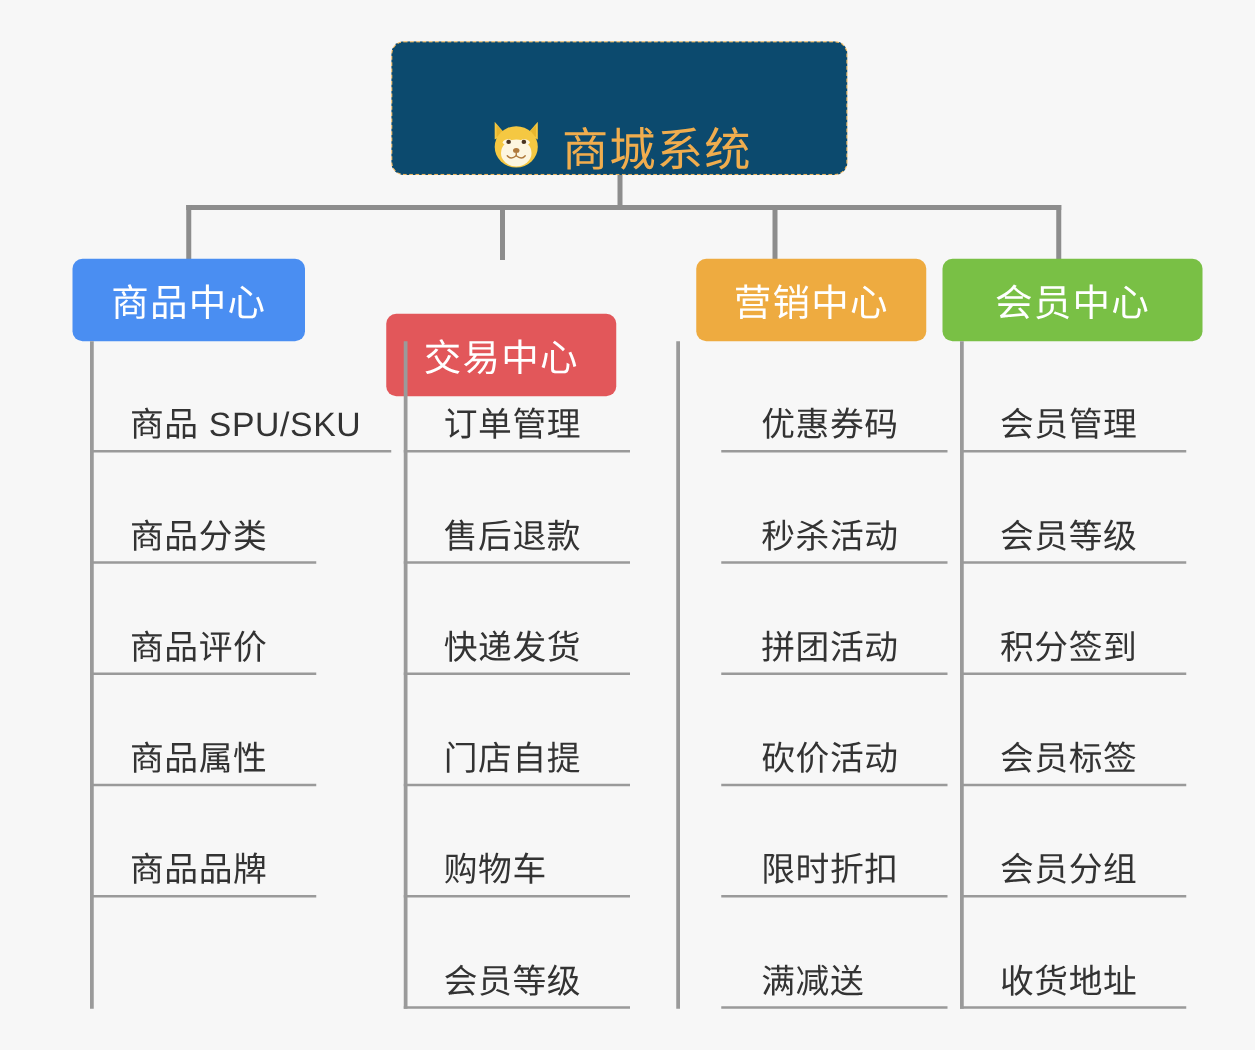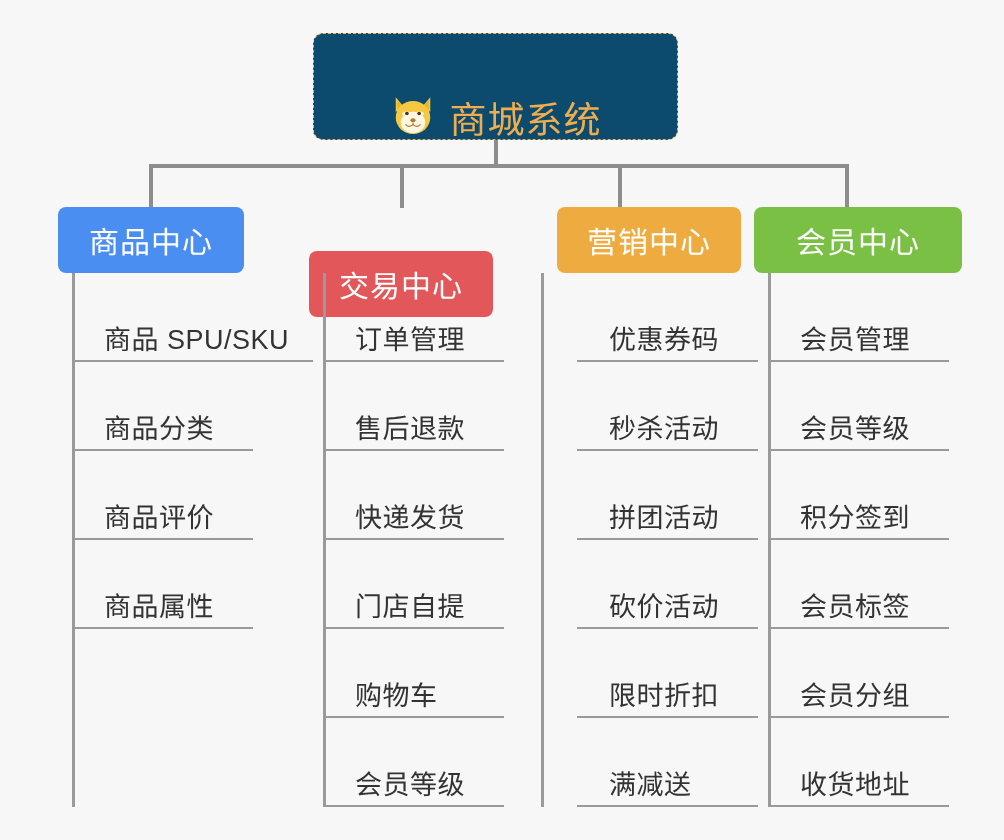--- a/index.html
+++ b/index.html
@@ -204,20 +204,25 @@
     <li class="leaf">
         <div class="leaf-inner">
           <span class="leaf-label">商品评价</span>
         </div>
       </li>
     <li class="leaf">
         <div class="leaf-inner">
           <span class="leaf-label">商品属性</span>
         </div>
       </li>
+    <li class="leaf">
+        <div class="leaf-inner">
+          <span class="leaf-label">商品品牌</span>
+        </div>
+      </li>
   </ul>
 
   <div class="column c1">
     <div class="cat-box red">
       <span>交易中心</span>
     </div>
   </div>
   <div class="trunk c1" style="height: 534px;"></div>
   <ul class="leaf-list c1">
     <li class="leaf">

